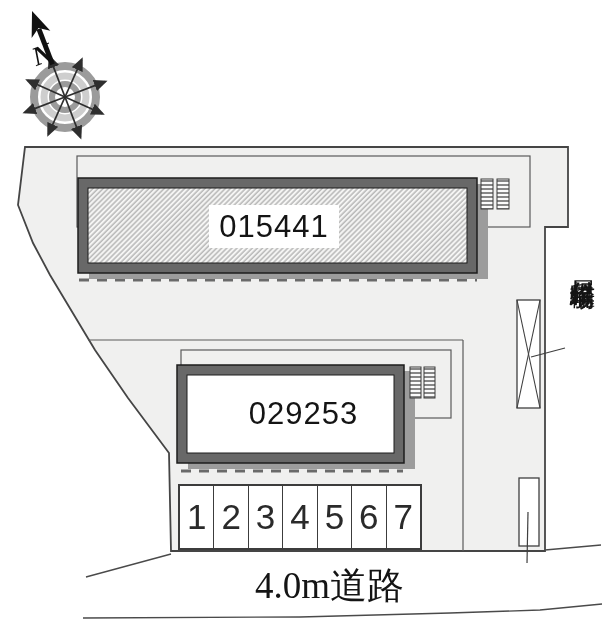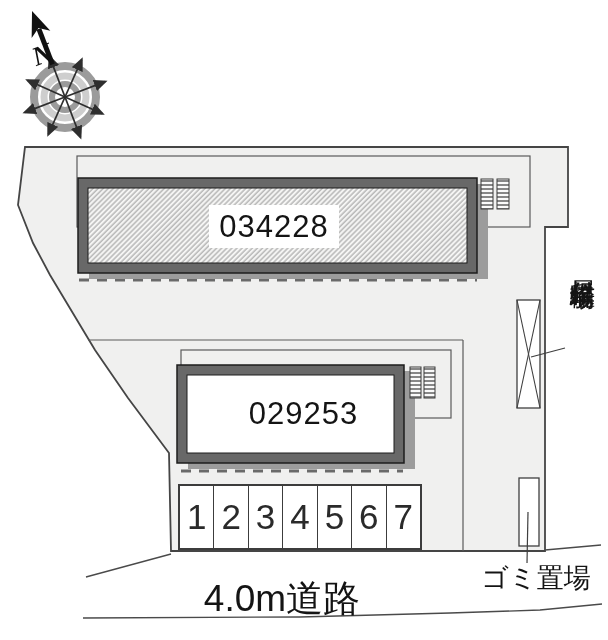--- a/index.html
+++ b/index.html
@@ -8,22 +8,22 @@
     background:#ffffff;
     font-family:"Liberation Sans","DejaVu Sans",sans-serif;
     color:#111;
   }
   .stage svg{position:absolute;left:0;top:0;}
   .lbl{position:absolute;color:#141414;white-space:nowrap;}
   .b1-label{left:209px;top:205px;width:130px;height:43px;line-height:43px;
     text-align:center;font-size:31px;background:#ffffff;letter-spacing:1px;}
   .b2-label{left:187px;top:393px;width:233px;height:42px;line-height:42px;
     text-align:center;font-size:31px;letter-spacing:1px;}
-  .road-label{left:160px;top:578px;width:244px;height:42px;line-height:42px;
-    text-align:center;font-size:37px;}
+  .road-label{left:160px;top:565px;width:244px;height:42px;line-height:42px;
+    text-align:right;font-size:37px;font-family:Liberation Serif, serif;}
   .garbage-label{left:474px;top:562px;width:124px;height:32px;line-height:32px;
     text-align:center;font-size:27px;}
   .bike-label{left:567px;top:260px;width:32px;height:160px;
     writing-mode:vertical-rl;text-orientation:upright;
     font-size:25px;letter-spacing:1px;line-height:32px;text-align:left;}
   .parking{
     position:absolute;left:178px;top:484px;width:244px;height:66px;
     box-sizing:border-box;border:2px solid #3c3c3c;background:#ffffff;
     display:flex;
   }
@@ -116,30 +116,29 @@
         <line x1="65" y1="97" x2="94" y2="126" marker-end="url(#arrowhead)"></line>
       </g>
       <g transform="rotate(-21 65 97)">
         <line x1="65" y1="62" x2="65" y2="24" stroke="#111111" stroke-width="5"></line>
         <path d="M65,5 L75,30 L65,23 L55,30 Z" fill="#111111"></path>
         <text x="59" y="58" text-anchor="middle" font-size="27" font-weight="bold" font-style="italic" font-family="'Liberation Serif','DejaVu Serif',serif" fill="#111111">N</text>
       </g>
     </g>
   </svg>
 
-  <div class="lbl b1-label">034228</div>
+  <div class="lbl b1-label">015441</div>
   <div class="lbl b2-label">029253</div>
 
   <div class="parking">
     <div class="pcell">1</div>
     <div class="pcell">2</div>
     <div class="pcell">3</div>
     <div class="pcell">4</div>
     <div class="pcell">5</div>
     <div class="pcell">6</div>
     <div class="pcell">7</div>
   </div>
 
   <div class="lbl road-label">4.0m道路</div>
-  <div class="lbl garbage-label">ゴミ置場</div>
   <div class="lbl bike-label">屋根付駐輪場</div>
 
 </div>
 
 </body></html>

